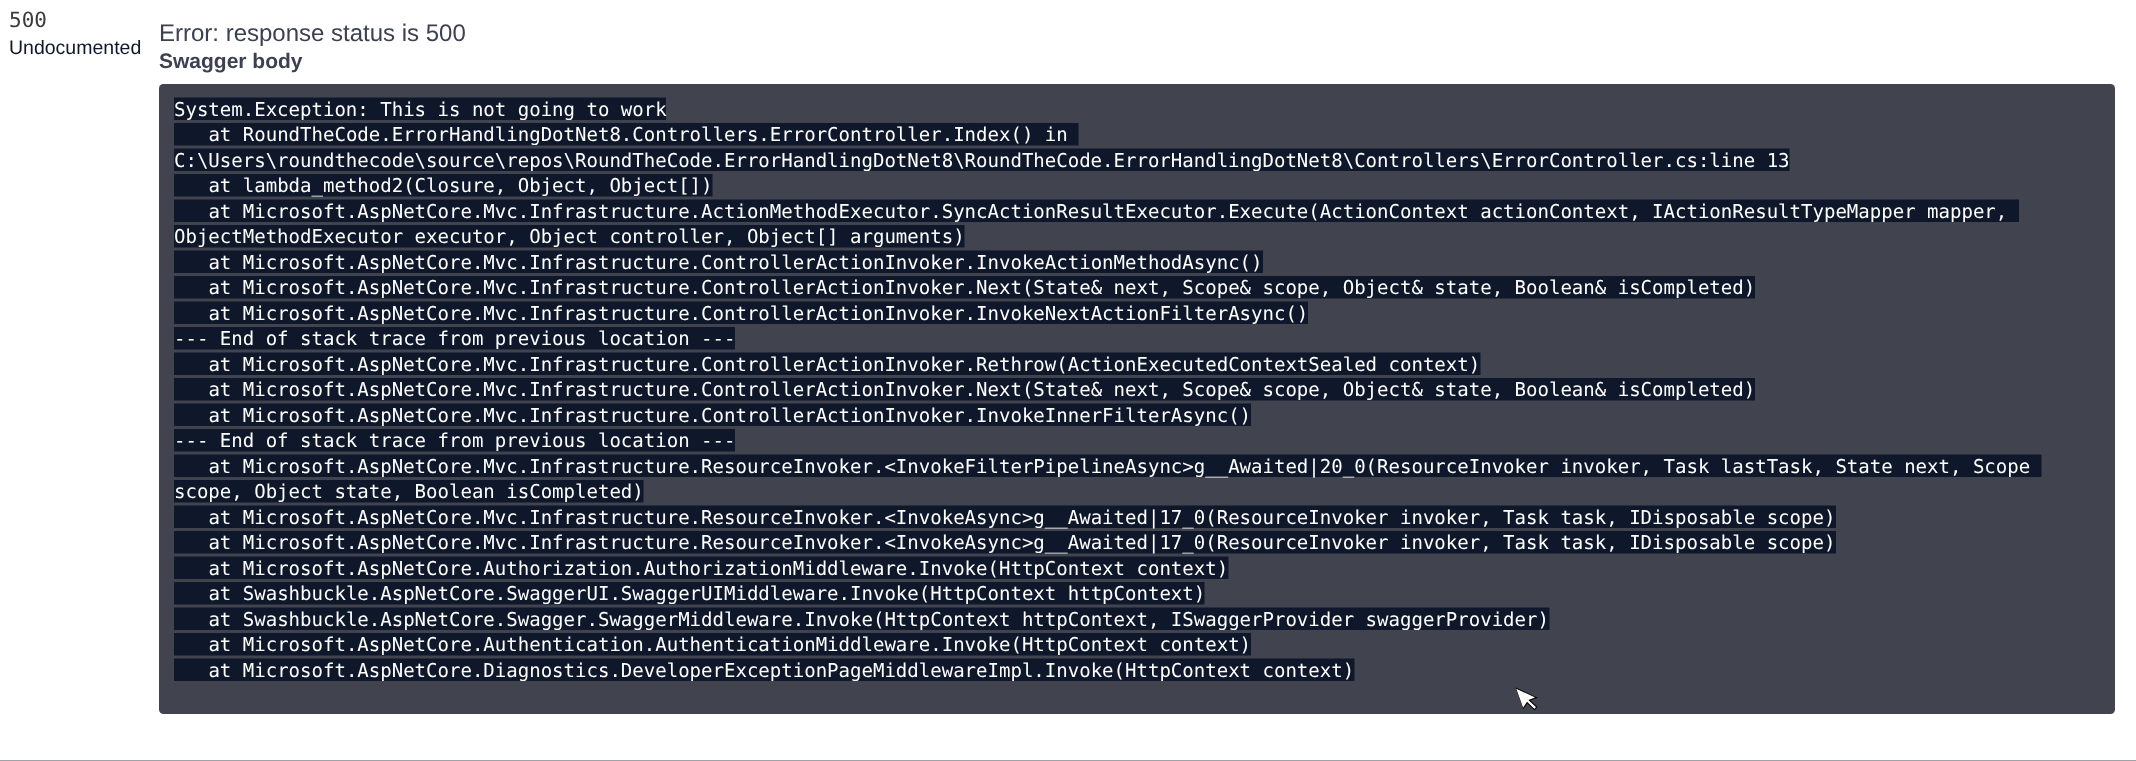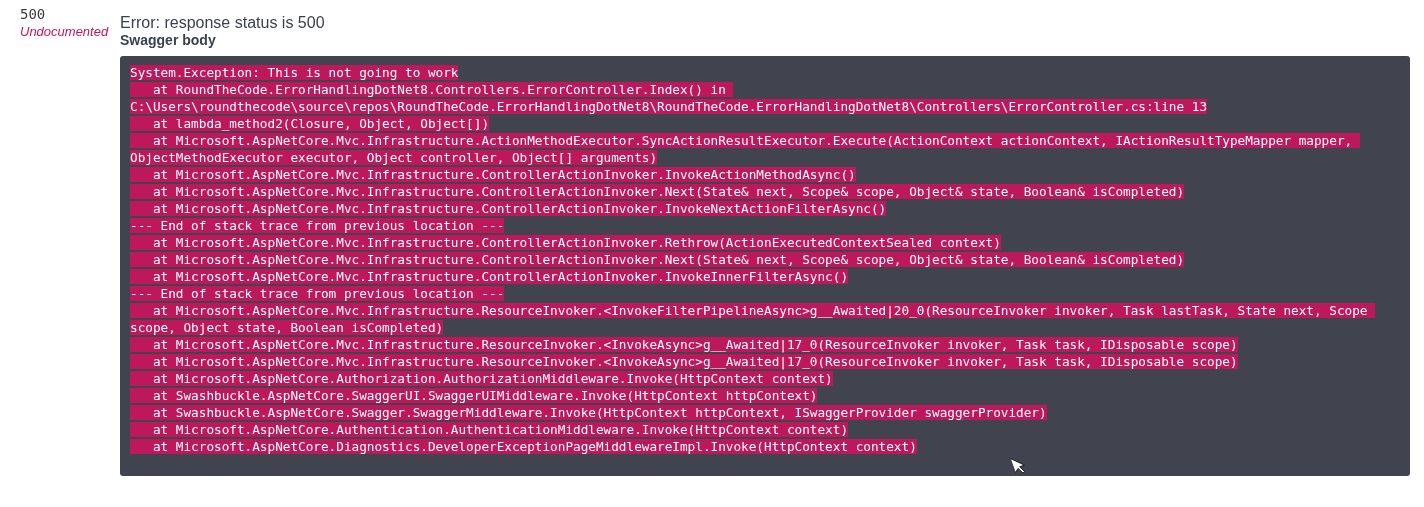--- a/index.html
+++ b/index.html
@@ -5,36 +5,35 @@
     * { margin: 0; padding: 0; box-sizing: border-box; }
     body {
       font-family: -apple-system, BlinkMacSystemFont, "Segoe UI", Helvetica, Arial, sans-serif;
       background: #ffffff;
       width: 1424px;
       height: 507px;
       overflow: hidden;
     }
     .container {
       display: flex;
-      padding: 6px 0 0 20px;
+      padding: 6px 0 0 6px;
     }
     .status-col {
       width: 100px;
       flex-shrink: 0;
     }
     .status-code {
       font-size: 14px;
       font-family: "Lucida Console", Monaco, monospace;
       color: #3b3b3b;
       margin-bottom: 2px;
     }
     .status-undoc {
       font-size: 13px;
-      font-style: italic;
-      color: #be185d;
+      color: #0f172a;
     }
     .main-col {
       flex: 1;
       padding-right: 14px;
     }
     .err-line {
       font-size: 16px;
       color: #3b4151;
       margin-top: 8px;
     }
@@ -51,21 +50,21 @@
       font-size: 12.7px;
       line-height: 17px;
       padding: 8px 10px 10px 10px;
       width: 100%;
       white-space: pre-wrap;
       word-wrap: break-word;
       border-radius: 3px;
       min-height: 420px;
     }
     .code-block .hl {
-      background: #be185d;
+      background: #0f172a;
     }
     .cursor {
       position: absolute;
       left: 1014px;
       top: 455px;
       pointer-events: none;
       font-size: 18px;
       color: #fff;
       transform: rotate(-20deg);
     }

